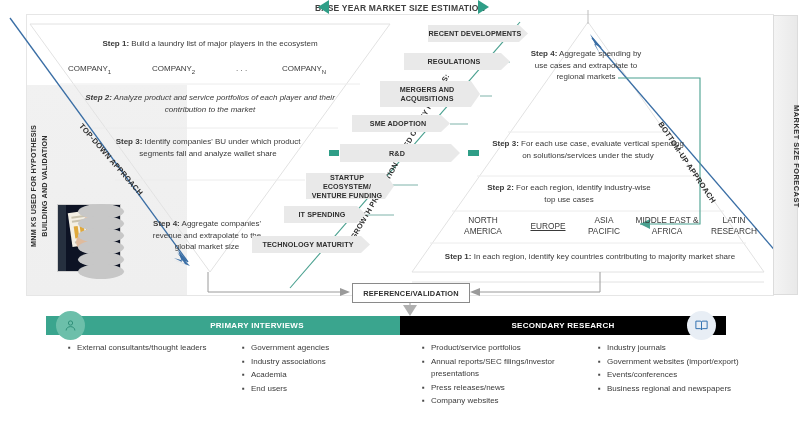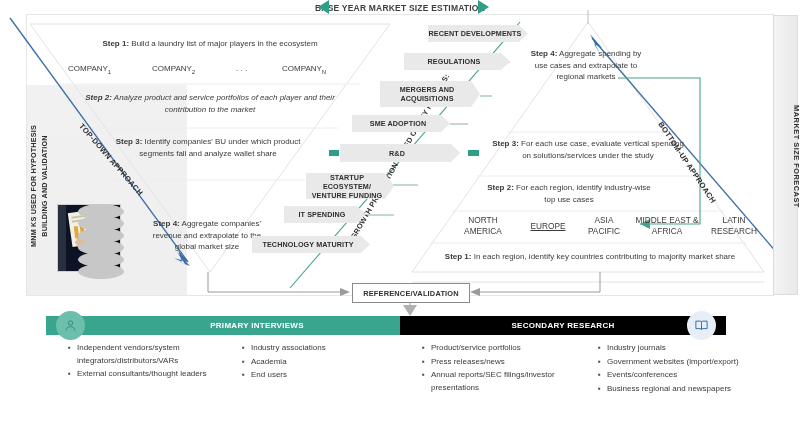--- a/index.html
+++ b/index.html
@@ -294,36 +294,37 @@
   <div class="circ" id="circ-secondary">
     <svg width="15" height="15" viewBox="0 0 24 24" fill="none" stroke="#3574b2" stroke-width="1.6">
       <path d="M3 5h7a2 2 0 0 1 2 2v12a2 2 0 0 0-2-2H3z"></path>
       <path d="M21 5h-7a2 2 0 0 0-2 2v12a2 2 0 0 1 2-2h7z"></path>
     </svg>
   </div>
 </div>
 
 <div class="blist nosel" style="left:66px;top:342px;width:160px;">
   <ul>
-    <li>Independent vendors/system integrators/distributors/VARs</li>
     <li>External consultants/thought leaders</li>
   </ul>
 </div>
 <div class="blist nosel" style="left:240px;top:342px;width:150px;">
   <ul>
+    <li>Government agencies</li>
     <li>Industry associations</li>
     <li>Academia</li>
     <li>End users</li>
   </ul>
 </div>
 <div class="blist nosel" style="left:420px;top:342px;width:162px;">
   <ul>
     <li>Product/service portfolios</li>
+    <li>Annual reports/SEC filings/investor presentations</li>
     <li>Press releases/news</li>
-    <li>Annual reports/SEC filings/investor presentations</li>
+    <li>Company websites</li>
   </ul>
 </div>
 <div class="blist nosel" style="left:596px;top:342px;width:160px;">
   <ul>
     <li>Industry journals</li>
     <li>Government websites (import/export)</li>
     <li>Events/conferences</li>
     <li>Business regional and newspapers</li>
   </ul>
 </div>

